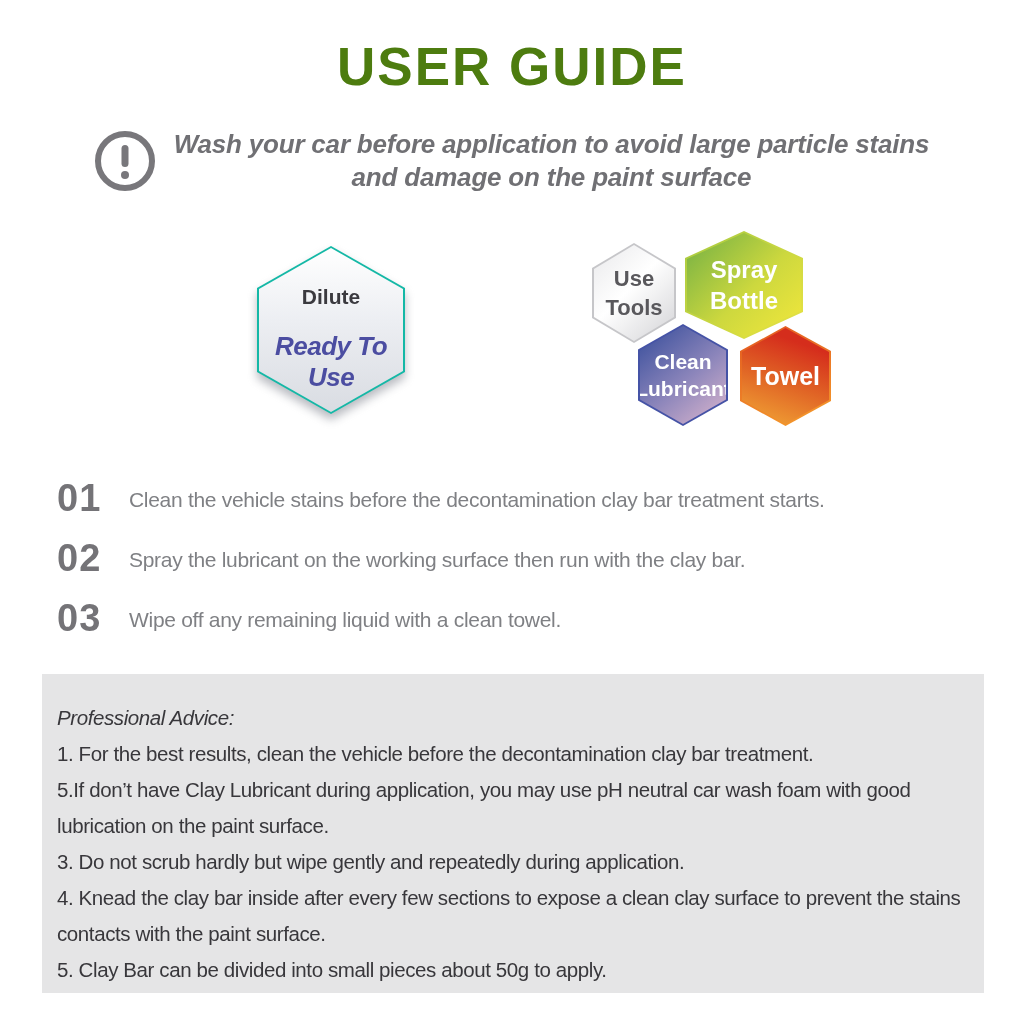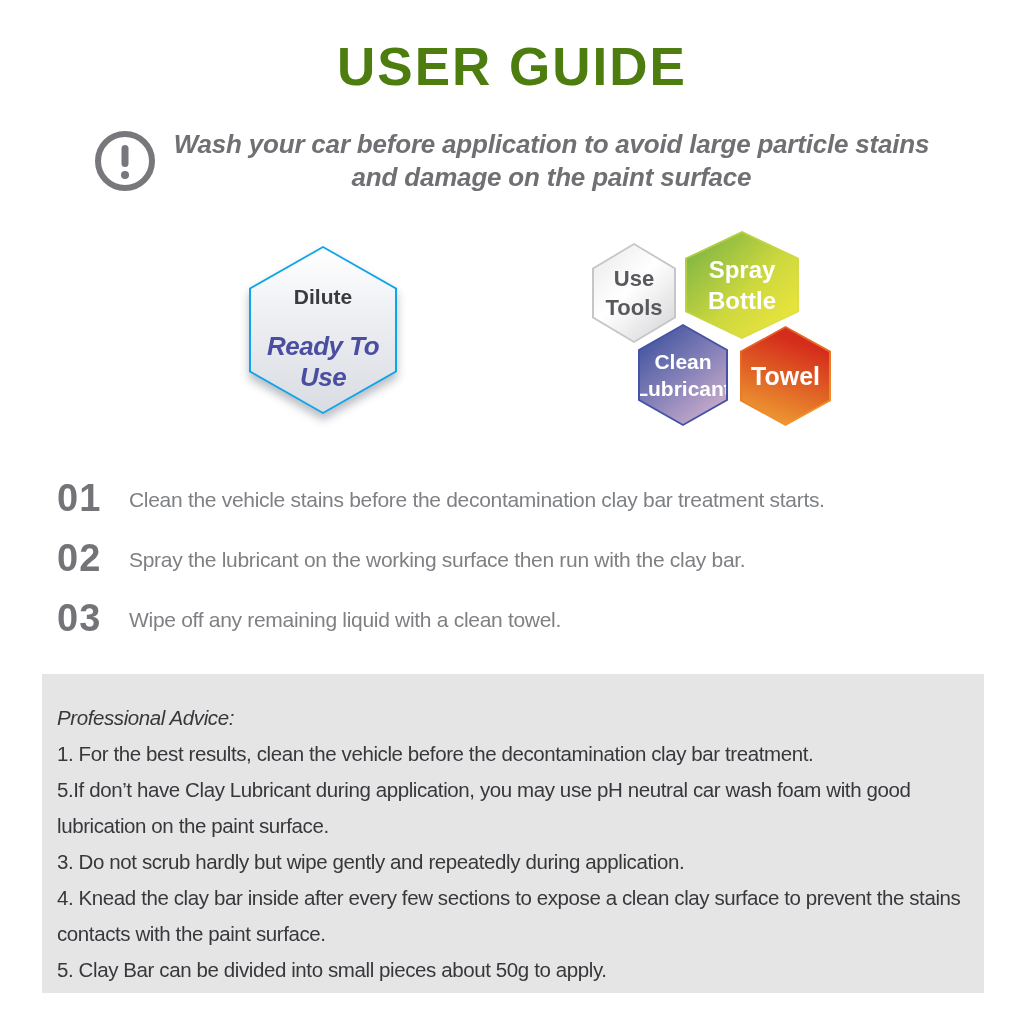--- a/index.html
+++ b/index.html
@@ -20,32 +20,32 @@
                   width:8px;height:8px;background:#78777b;border-radius:50%;}
   .warn-text{font-style:italic;font-weight:600;font-size:26px;line-height:33px;
              color:#707074;text-align:center;letter-spacing:-0.2px;}
 
   
   .hex{position:absolute;clip-path:polygon(50% 0,100% 25%,100% 75%,50% 100%,0 75%,0 25%);}
   .hex-inner{position:absolute;inset:2px;clip-path:polygon(50% 0,100% 25%,100% 75%,50% 100%,0 75%,0 25%);
              display:flex;flex-direction:column;align-items:center;justify-content:center;text-align:center;}
   .hex-wrap{position:absolute;}
 
-  .hex-dilute-outer{left:0;top:0;width:148px;height:168px;background:#0ea5e9;}
+  .hex-dilute-outer{left:8px;top:0;width:148px;height:168px;background:#14b8a6;}
   .hex-dilute-wrap{left:249px;top:246px;width:148px;height:168px;
                    filter:drop-shadow(0 6px 5px rgba(100,105,118,0.45));}
   .hex-dilute-outer .hex-inner{background:linear-gradient(180deg,#ffffff 0%,#eceef2 45%,#d9dce2 100%);}
   .dilute-label{font-size:21px;font-weight:700;color:#3b3a3f;margin-top:18px;}
   .ready-label{font-size:26px;font-weight:700;font-style:italic;color:#4b4da1;margin-top:22px;letter-spacing:-0.5px;}
 
   .hex-usetools{left:592px;top:243px;width:84px;height:100px;background:#c6c6c9;}
   .hex-usetools .hex-inner{background:linear-gradient(135deg,#e9e9eb 0%,#ffffff 45%,#d3d3d6 100%);
                            font-size:22px;font-weight:700;line-height:29px;color:#59585c;}
-  .hex-spray{left:685px;top:231px;width:114px;height:108px;
-             background:linear-gradient(135deg,#a7ca40,#e9e343);}
+  .hex-spray{left:685px;top:231px;width:98px;height:108px;
+             background:linear-gradient(135deg,#a7ca40,#e9e343);padding-left:20px;}
   .hex-spray .hex-inner{background:linear-gradient(135deg,#7ab344 5%,#cdd83e 55%,#ece53c 92%);
                         font-size:24px;font-weight:700;line-height:31px;color:#ffffff;}
   .hex-clay{left:638px;top:324px;width:90px;height:102px;background:#4553a6;}
   .hex-clay .hex-inner{background:linear-gradient(140deg,#41549f 8%,#8d86bb 55%,#d4b2cc 95%);
                        font-size:21px;font-weight:700;line-height:27px;color:#ffffff;}
   .hex-towel{left:740px;top:326px;width:91px;height:100px;
              background:linear-gradient(160deg,#e2561f,#f59d2c);}
   .hex-towel .hex-inner{background:linear-gradient(200deg,#d52d1c 20%,#e06325 55%,#f0a134 95%);
                         font-size:25px;font-weight:700;color:#ffffff;}
 

